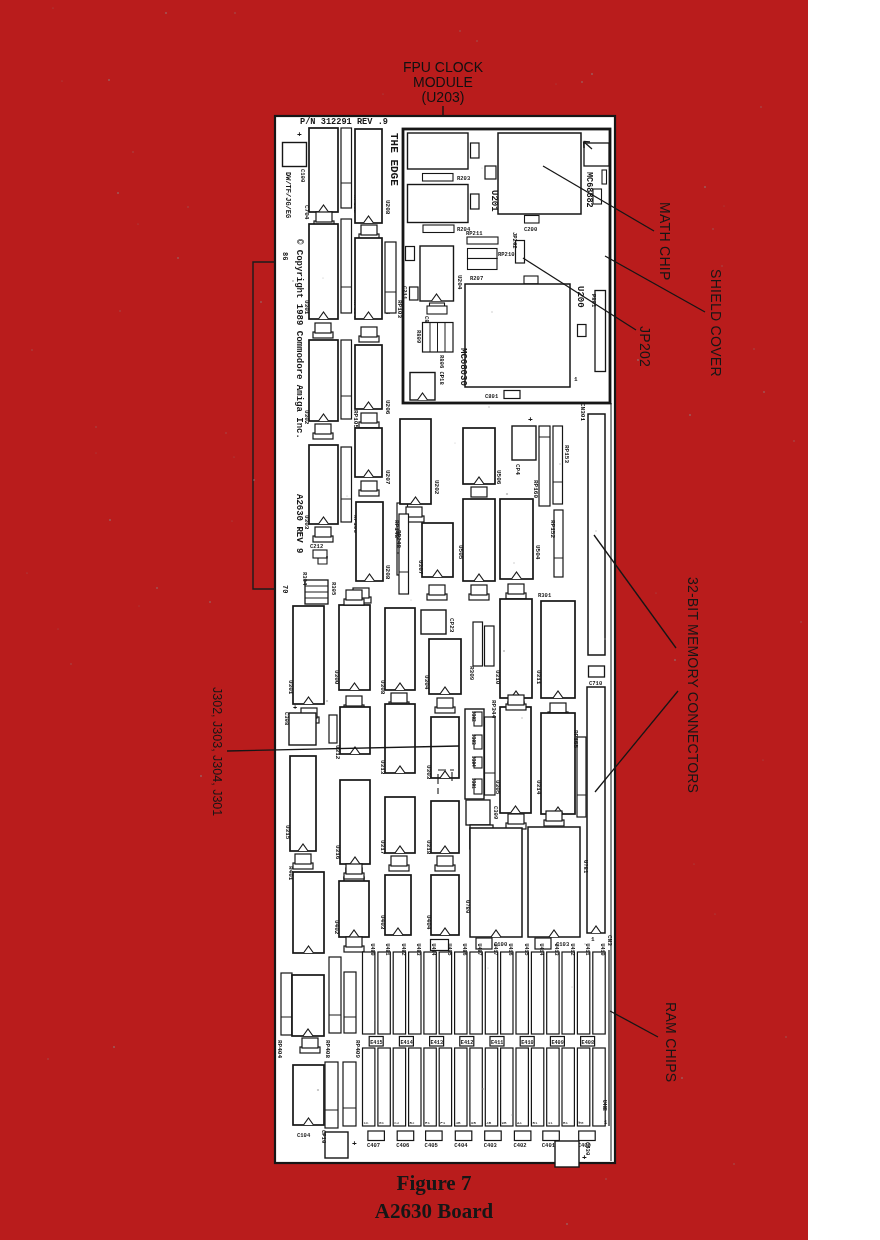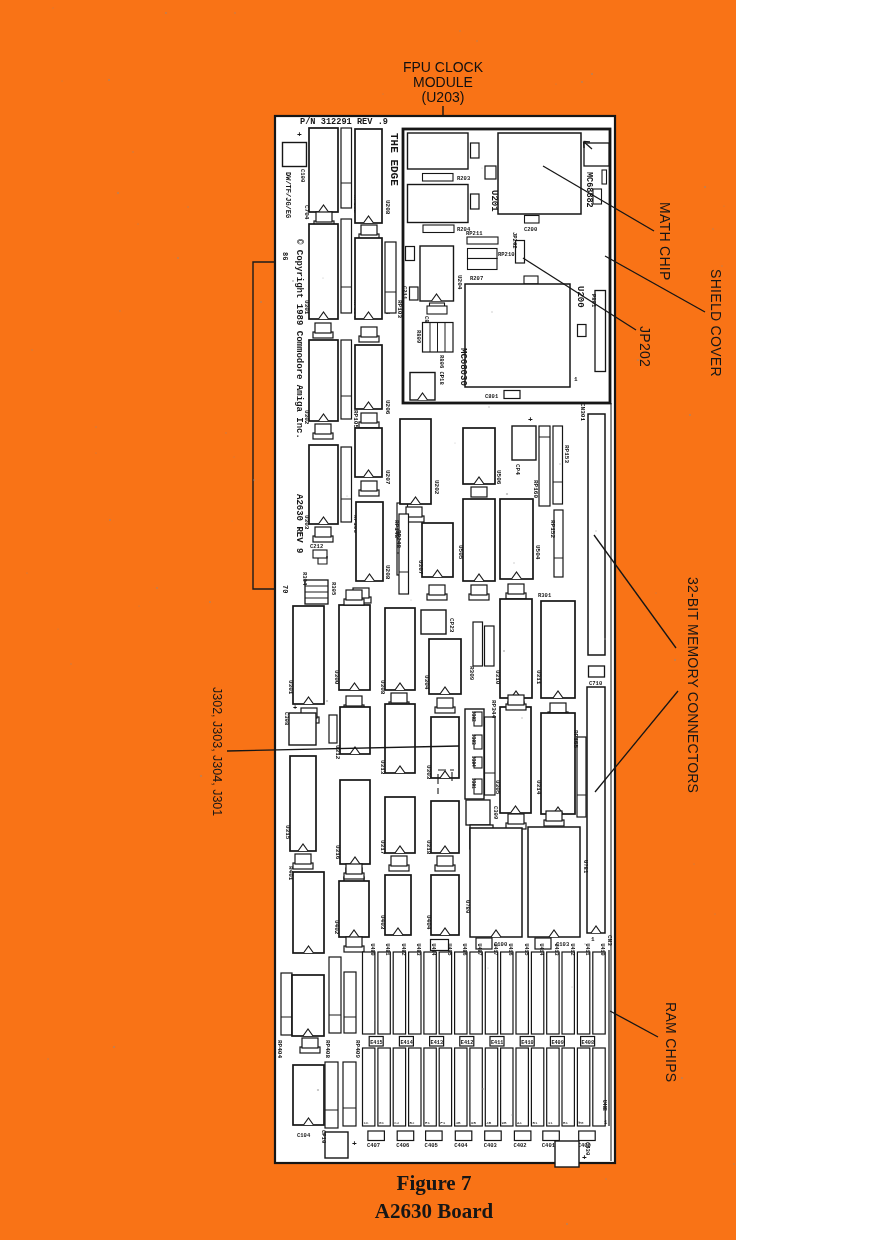--- a/index.html
+++ b/index.html
@@ -1,17 +1,17 @@
 <!DOCTYPE html>
 <html><head>
 <meta charset="utf-8">
 <title>A2630 Board</title>
 <style>
 html, body { margin: 0; padding: 0; background: #ffffff; }
-#page { width: 736px; height: 1240px; position: relative; background: #f97316; overflow: hidden; transform: translateZ(0); }
+#page { width: 808px; height: 1240px; position: relative; background: #b91c1c; overflow: hidden; transform: translateZ(0); }
 svg { display: block; opacity: 0.999; }
 </style>
 </head>
 <body>
 
 <div id="page">
 <svg width="880" height="1240" viewBox="0 0 880 1240">
 
 <g font-family="Liberation Sans, sans-serif" font-size="14" fill="#111" text-anchor="middle">
         <text x="443" y="72">FPU CLOCK</text>

